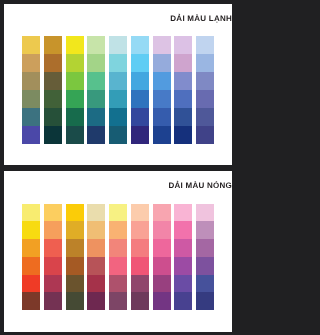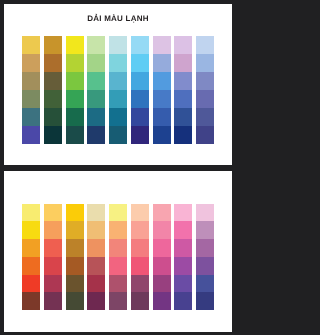--- a/index.html
+++ b/index.html
@@ -8,21 +8,21 @@
     background:#202022;
     font-family:"Liberation Sans",sans-serif;
     -webkit-font-smoothing:antialiased;
     text-rendering:geometricPrecision;
   }
   .poster{position:absolute;left:0;top:0;width:236px;height:335px;background:#202022;}
   .panel{position:absolute;left:4px;width:228px;background:#ffffff;}
   #panel-cool{top:4px;height:161px;}
   #panel-warm{top:171px;height:161px;}
   .panel-title{
-    position:absolute;left:0;width:228px;text-align:center;
+    position:absolute;left:0;width:228px;text-align:right;
     font-size:8px;font-weight:bold;letter-spacing:0.25px;color:#231f20;
     line-height:8px;margin:0;
     font-family:"Liberation Sans",sans-serif;
   }
   #panel-cool .panel-title{top:11px;}
   #panel-warm .panel-title{top:11px;}
   .grid{position:absolute;left:18.1px;width:192px;display:grid;
         grid-template-columns:repeat(9,1fr);column-gap:3.9px;}
   #grid-cool{top:32px;height:108px;}
   #grid-warm{top:32.6px;height:106.6px;}
@@ -104,20 +104,21 @@
           <div class="sw" style="background: rgb(192, 212, 239);"></div>
           <div class="sw" style="background: rgb(154, 182, 226);"></div>
           <div class="sw" style="background: rgb(127, 137, 196);"></div>
           <div class="sw" style="background: rgb(104, 107, 176);"></div>
           <div class="sw" style="background: rgb(79, 88, 153);"></div>
           <div class="sw" style="background: rgb(64, 66, 136);"></div>
         </div>
       </div>
   </section>
   <section class="panel" id="panel-warm">
+    <h2 class="panel-title">DẢI MÀU NÓNG</h2>
     <div class="grid" id="grid-warm">
         <div class="col">
           <div class="sw" style="background: rgb(248, 236, 112);"></div>
           <div class="sw" style="background: rgb(247, 219, 17);"></div>
           <div class="sw" style="background: rgb(242, 160, 35);"></div>
           <div class="sw" style="background: rgb(238, 108, 32);"></div>
           <div class="sw" style="background: rgb(239, 59, 38);"></div>
           <div class="sw" style="background: rgb(124, 57, 41);"></div>
         </div>
         <div class="col">

